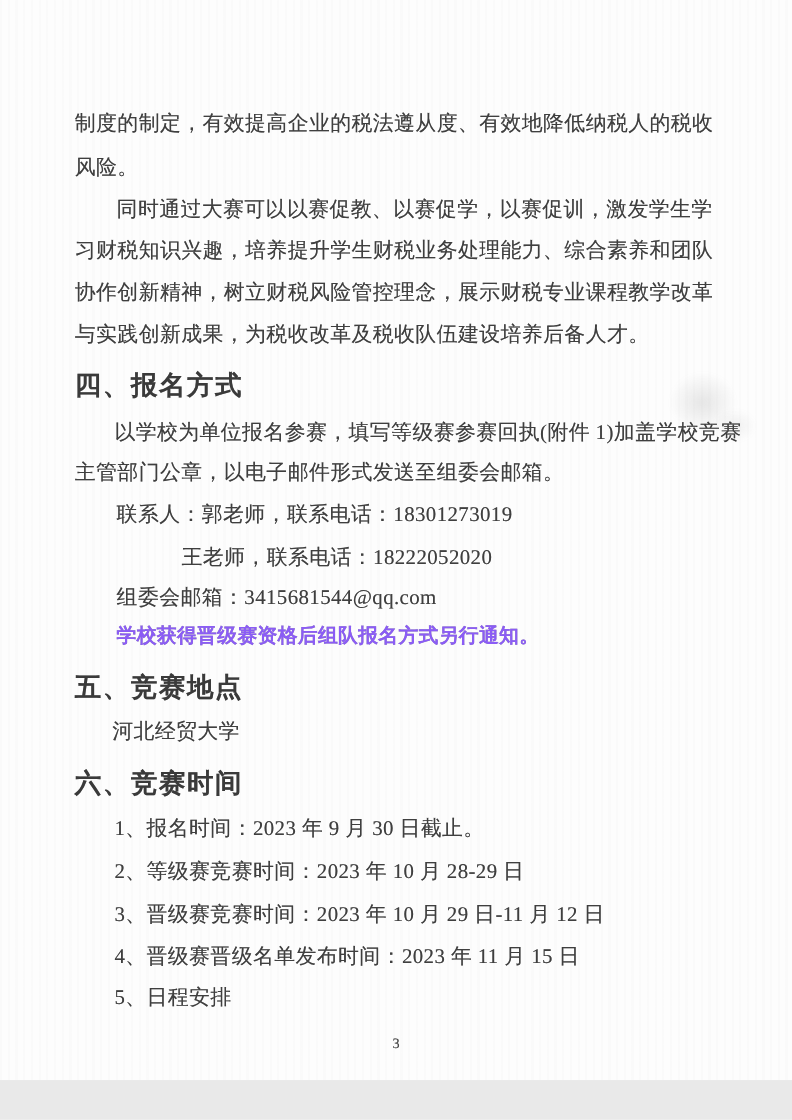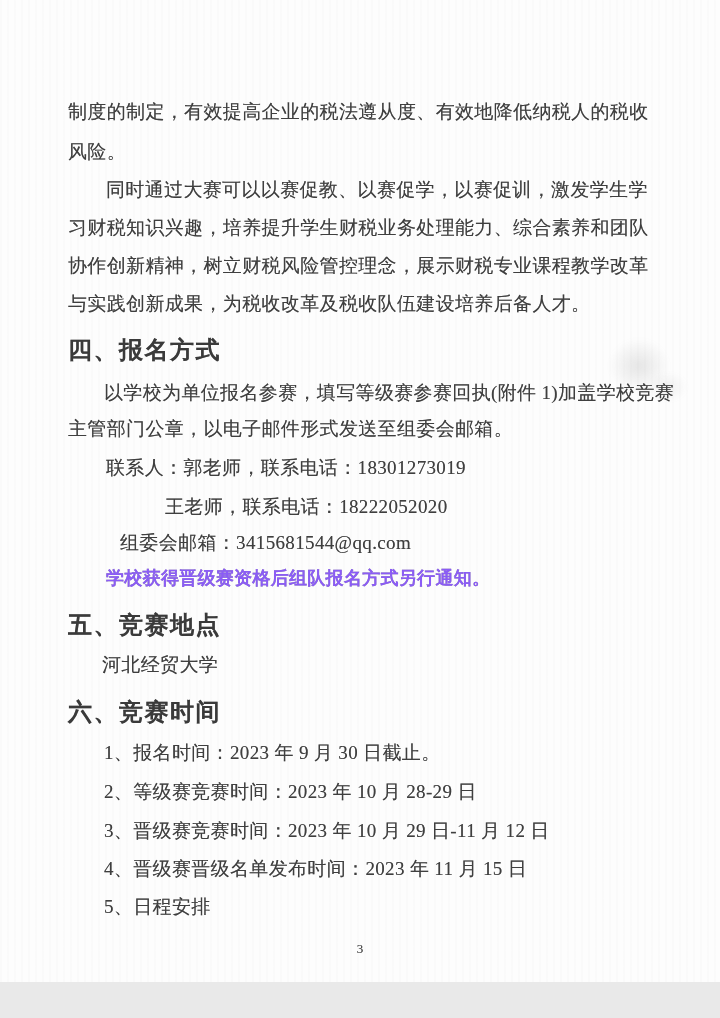--- a/index.html
+++ b/index.html
@@ -55,21 +55,21 @@
   .l1  { top: 139px; }
   .l2  { top: 177px; left: 106px; text-align: right; }
   .l3  { top: 215px; }
   .l4  { top: 253px; }
   .l5  { top: 291px; }
   .l6  { top: 334px; }
   .l7  { top: 380px; left: 104px; }
   .l8  { top: 416px; }
   .l9  { top: 455px; left: 106px; }
   .l10 { top: 494px; left: 165px; }
-  .l11 { top: 530px; left: 106px; margin-left: 14px; }
+  .l11 { top: 530px; left: 106px; }
   .l12 { top: 566px; left: 106px; }
   .l13 { top: 609px; }
   .l14 { top: 652px; left: 102px; }
   .l15 { top: 696px; }
   .l16 { top: 740px; left: 104px; }
   .l17 { top: 779px; left: 104px; text-align: center; }
   .l18 { top: 818px; left: 104px; }
   .l19 { top: 856px; left: 104px; }
   .l20 { top: 894px; left: 104px; }
   .page-number {

